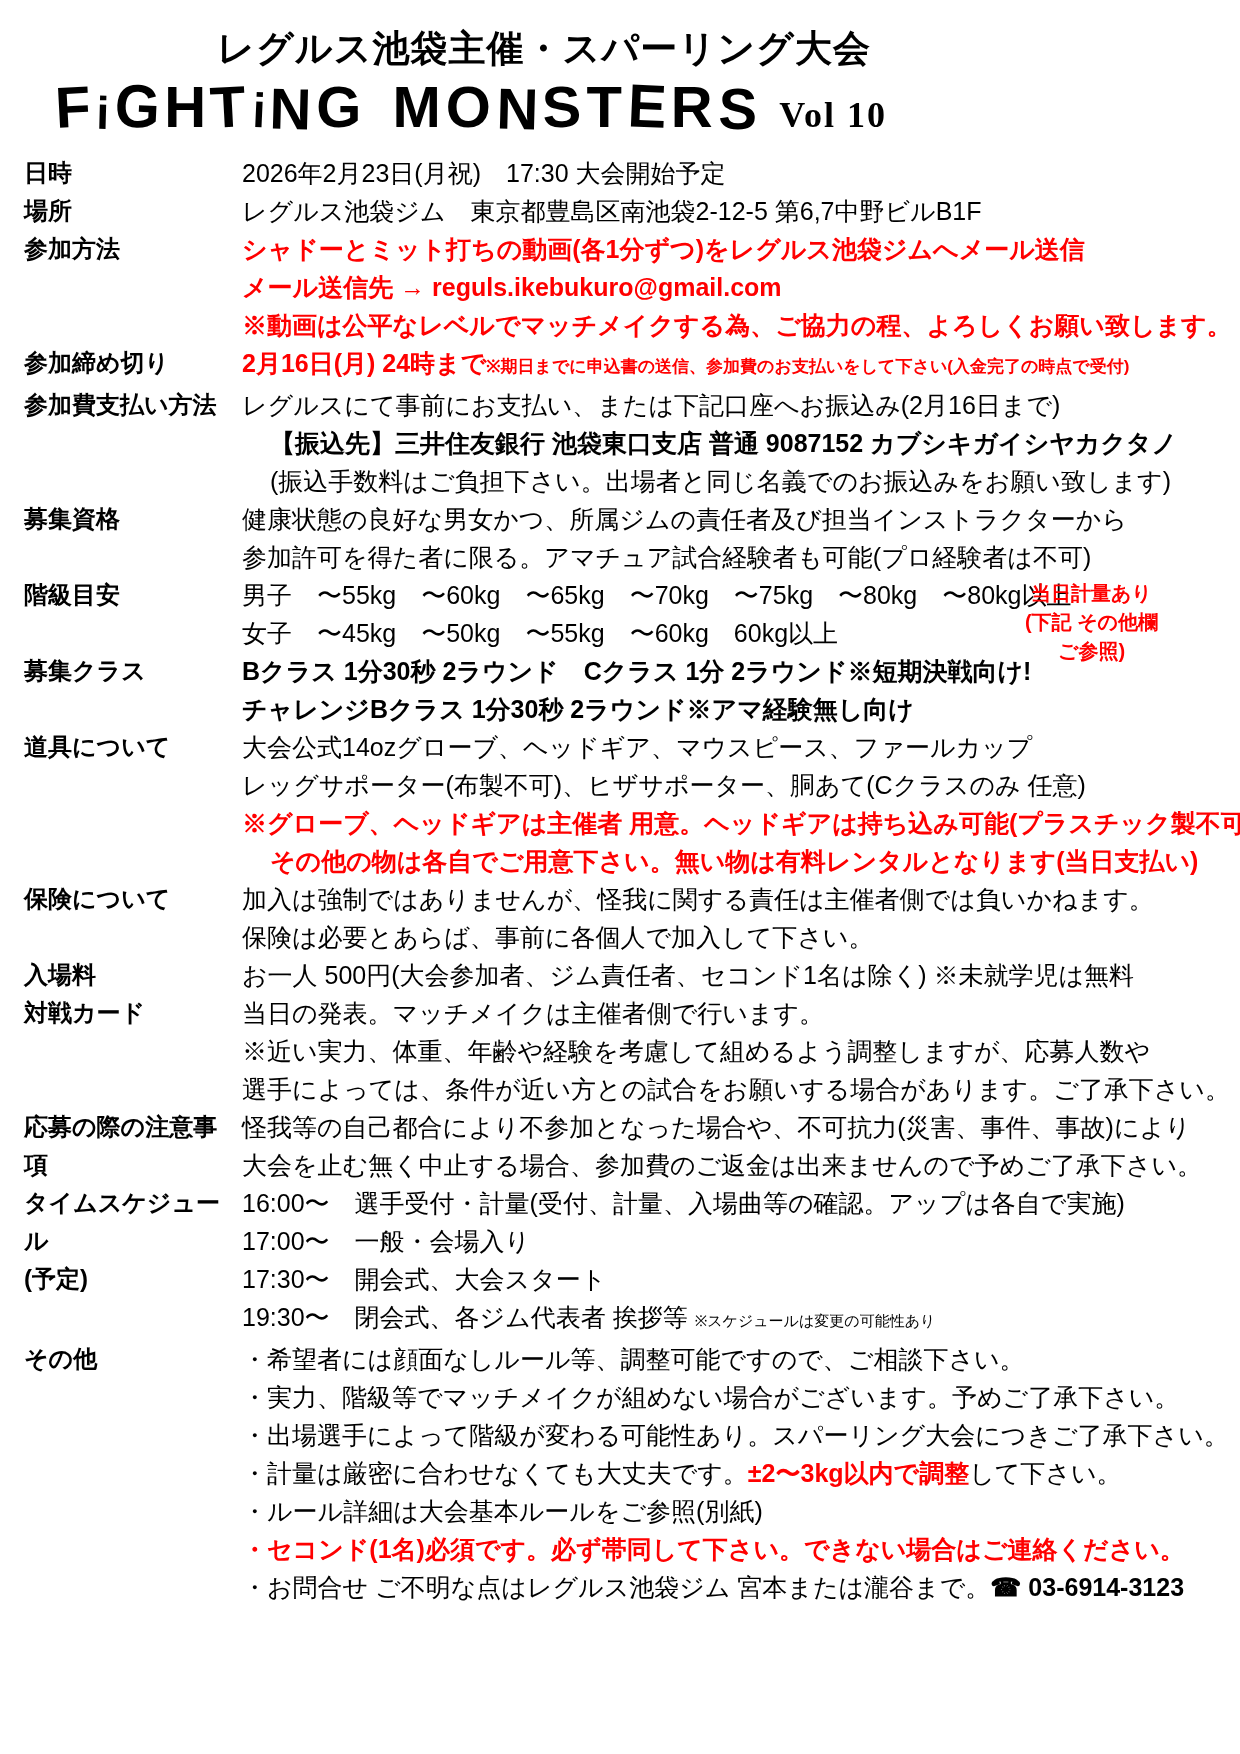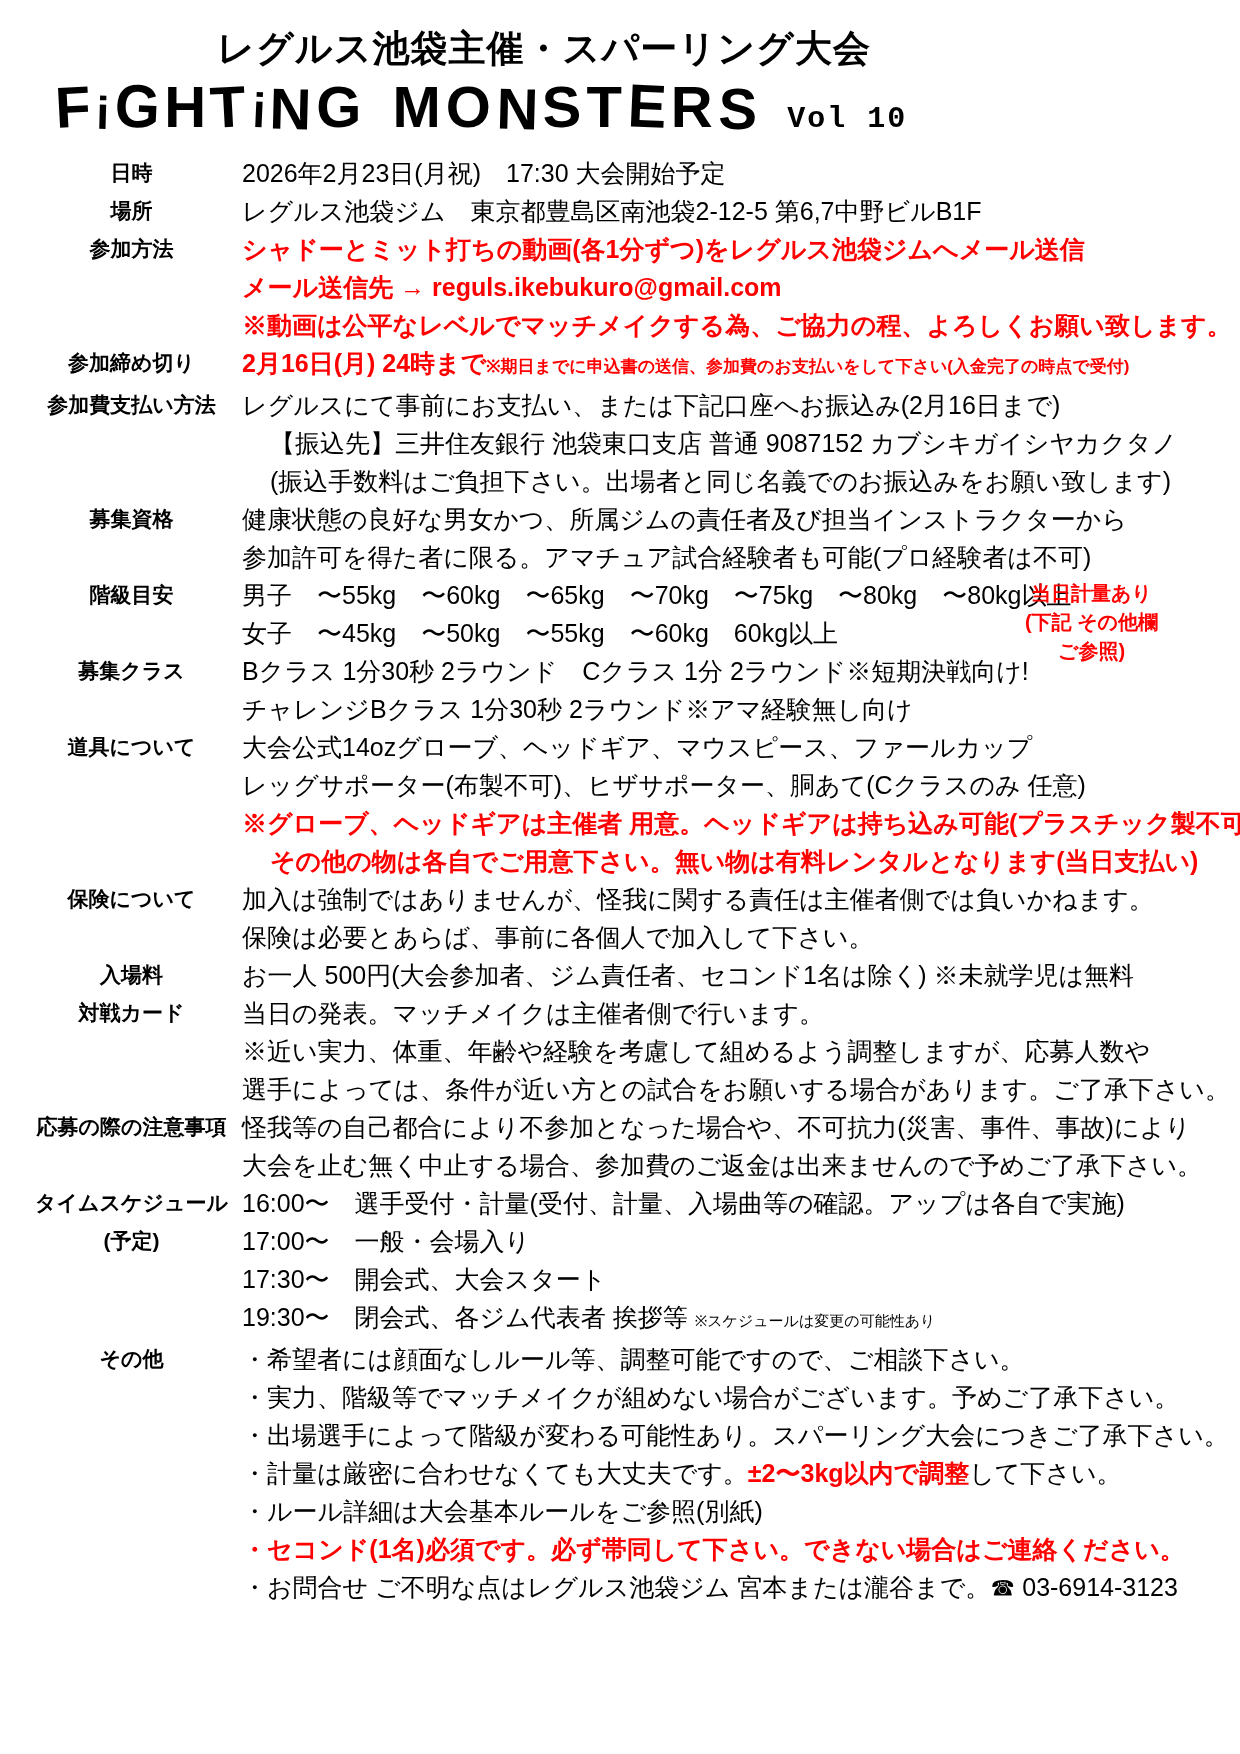--- a/index.html
+++ b/index.html
@@ -34,44 +34,43 @@
     line-height:58px;
     margin-right:5px;
     transform-origin:50% 80%;
   }
   .lg:nth-child(3n){transform:rotate(2.5deg) scaleY(1.05);}
   .lg:nth-child(4n+1){transform:rotate(-3deg);}
   .lg:nth-child(5n+2){transform:translateY(2px) rotate(1.5deg);}
   .lg.ii{font-size:46px;}
   .lg.sp{width:26px;margin:0;}
   .logo-vol{
-    font-family:Liberation Mono, monospace;
-    font-weight:bold;
-    font-size:30px;
-    margin-left:26px;
+    font-family:Liberation Serif, serif;
+    font-weight:bold;
+    font-size:36px;
+    margin-left:18px;
     letter-spacing:2px;
   }
   #rows{margin-top:14px;}
   .row{display:flex;position:relative;}
   .lab{
     flex:0 0 215px;
     width:215px;
-    text-align:center;
-    font-weight:bold;
-    font-size:21px;
+    font-weight:bold;
+    font-size:24px;
     line-height:38px;
   }
   .cnt{flex:1;padding-left:3px;}
   .line{
     font-size:25px;
     line-height:38px;
     white-space:nowrap;
   }
   .line.ind{padding-left:28px;}
-  .b{font-weight:normal;}
+  .b{font-weight:bold;}
   .rb{color:var(--red);font-weight:bold;}
   .rbs{color:var(--red);font-weight:bold;font-size:17px;}
   .sm{font-size:15px;}
   .sidenote{
     position:absolute;
     left:985px;top:3px;
     width:165px;
     color:var(--red);
     font-weight:bold;
     font-size:20px;

